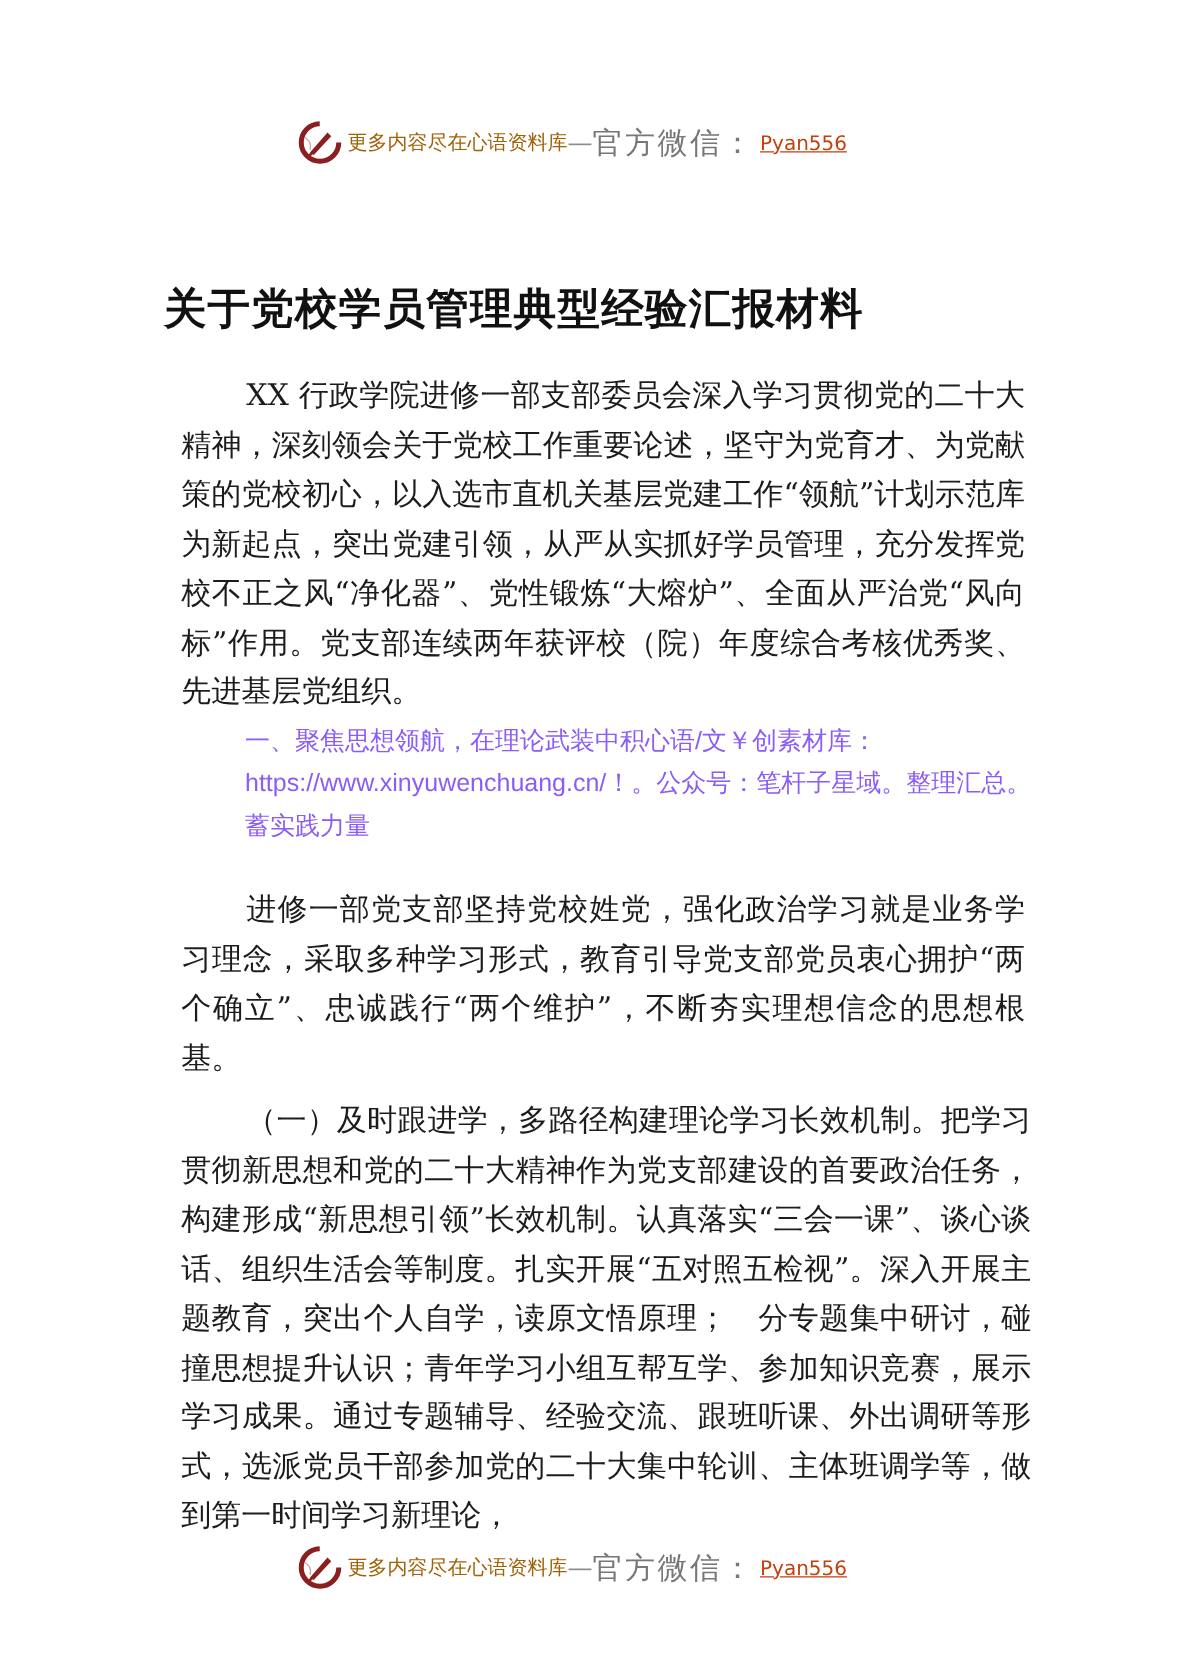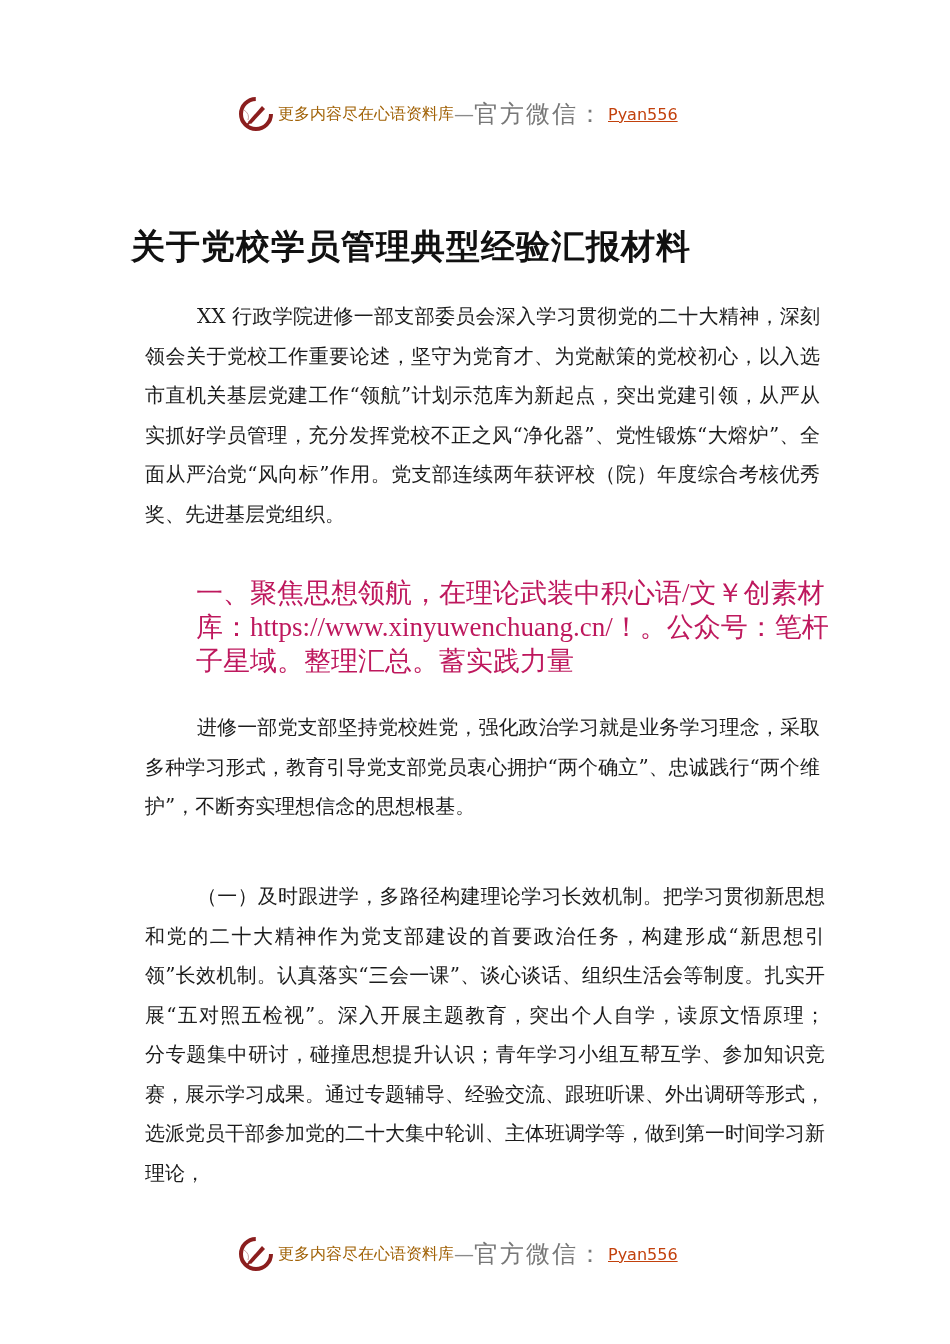--- a/index.html
+++ b/index.html
@@ -12,26 +12,26 @@
   .banner .logo { width: 36px; height: 36px; margin-right: 4px; flex: none; }
   .banner .b-red { color: #a16207; font-size: 16px; letter-spacing: 0px;
                    font-family: "DejaVu Serif", serif; white-space: nowrap; }
   .banner .b-dash { color: #8a8a8a; font-size: 20px; white-space: nowrap; }
   .banner .b-grey { color: #777; font-size: 24px; white-space: nowrap; letter-spacing: 2px; }
   .banner .b-id { color: #c2410c; font-size: 16px; white-space: nowrap;
                   font-family: "DejaVu Sans", "Liberation Sans", sans-serif; margin-left: 4px; text-decoration: underline; }
   .title { position: absolute; top: 196px; left: 0; width: 822px; text-align: center;
            font-size: 34px; font-weight: bold; letter-spacing: 1px; color: #111; margin-top: 28px; }
   .body { position: absolute; left: 145px; top: 297px; width: 675px; }
-  .p { font-size: 20px; line-height: 39.5px; margin: 0; text-align: justify;
+  .p { font-size: 24px; line-height: 39.5px; margin: 0; text-align: justify;
        color: #1c1c1c; }
   .indent { text-indent: 52px; }
   .heading1 { position: absolute; left: 196px; top: 576px; width: 640px;
-              font-size: 27px; line-height: 34px; color: #be185d;
-              font-family: Liberation Serif, serif; }
+              font-size: 20px; line-height: 34px; color: #8b5cf6;
+              font-family: Liberation Sans, sans-serif; }
   .body2 { position: absolute; left: 145px; top: 708px; width: 675px; }
   .body3 { position: absolute; left: 145px; top: 877px; width: 680px; }
 </style>
 </head>
 <body>
 
 <div class="banner top">
   <svg class="logo" viewBox="0 0 36 36">
     <circle cx="18" cy="18" r="15" fill="none" stroke="#8b1e1e" stroke-width="4" stroke-dasharray="70 25"></circle>
     <path d="M10 26 L24 10 L27 13 L13 28 Z" fill="#8b1e1e"></path>

